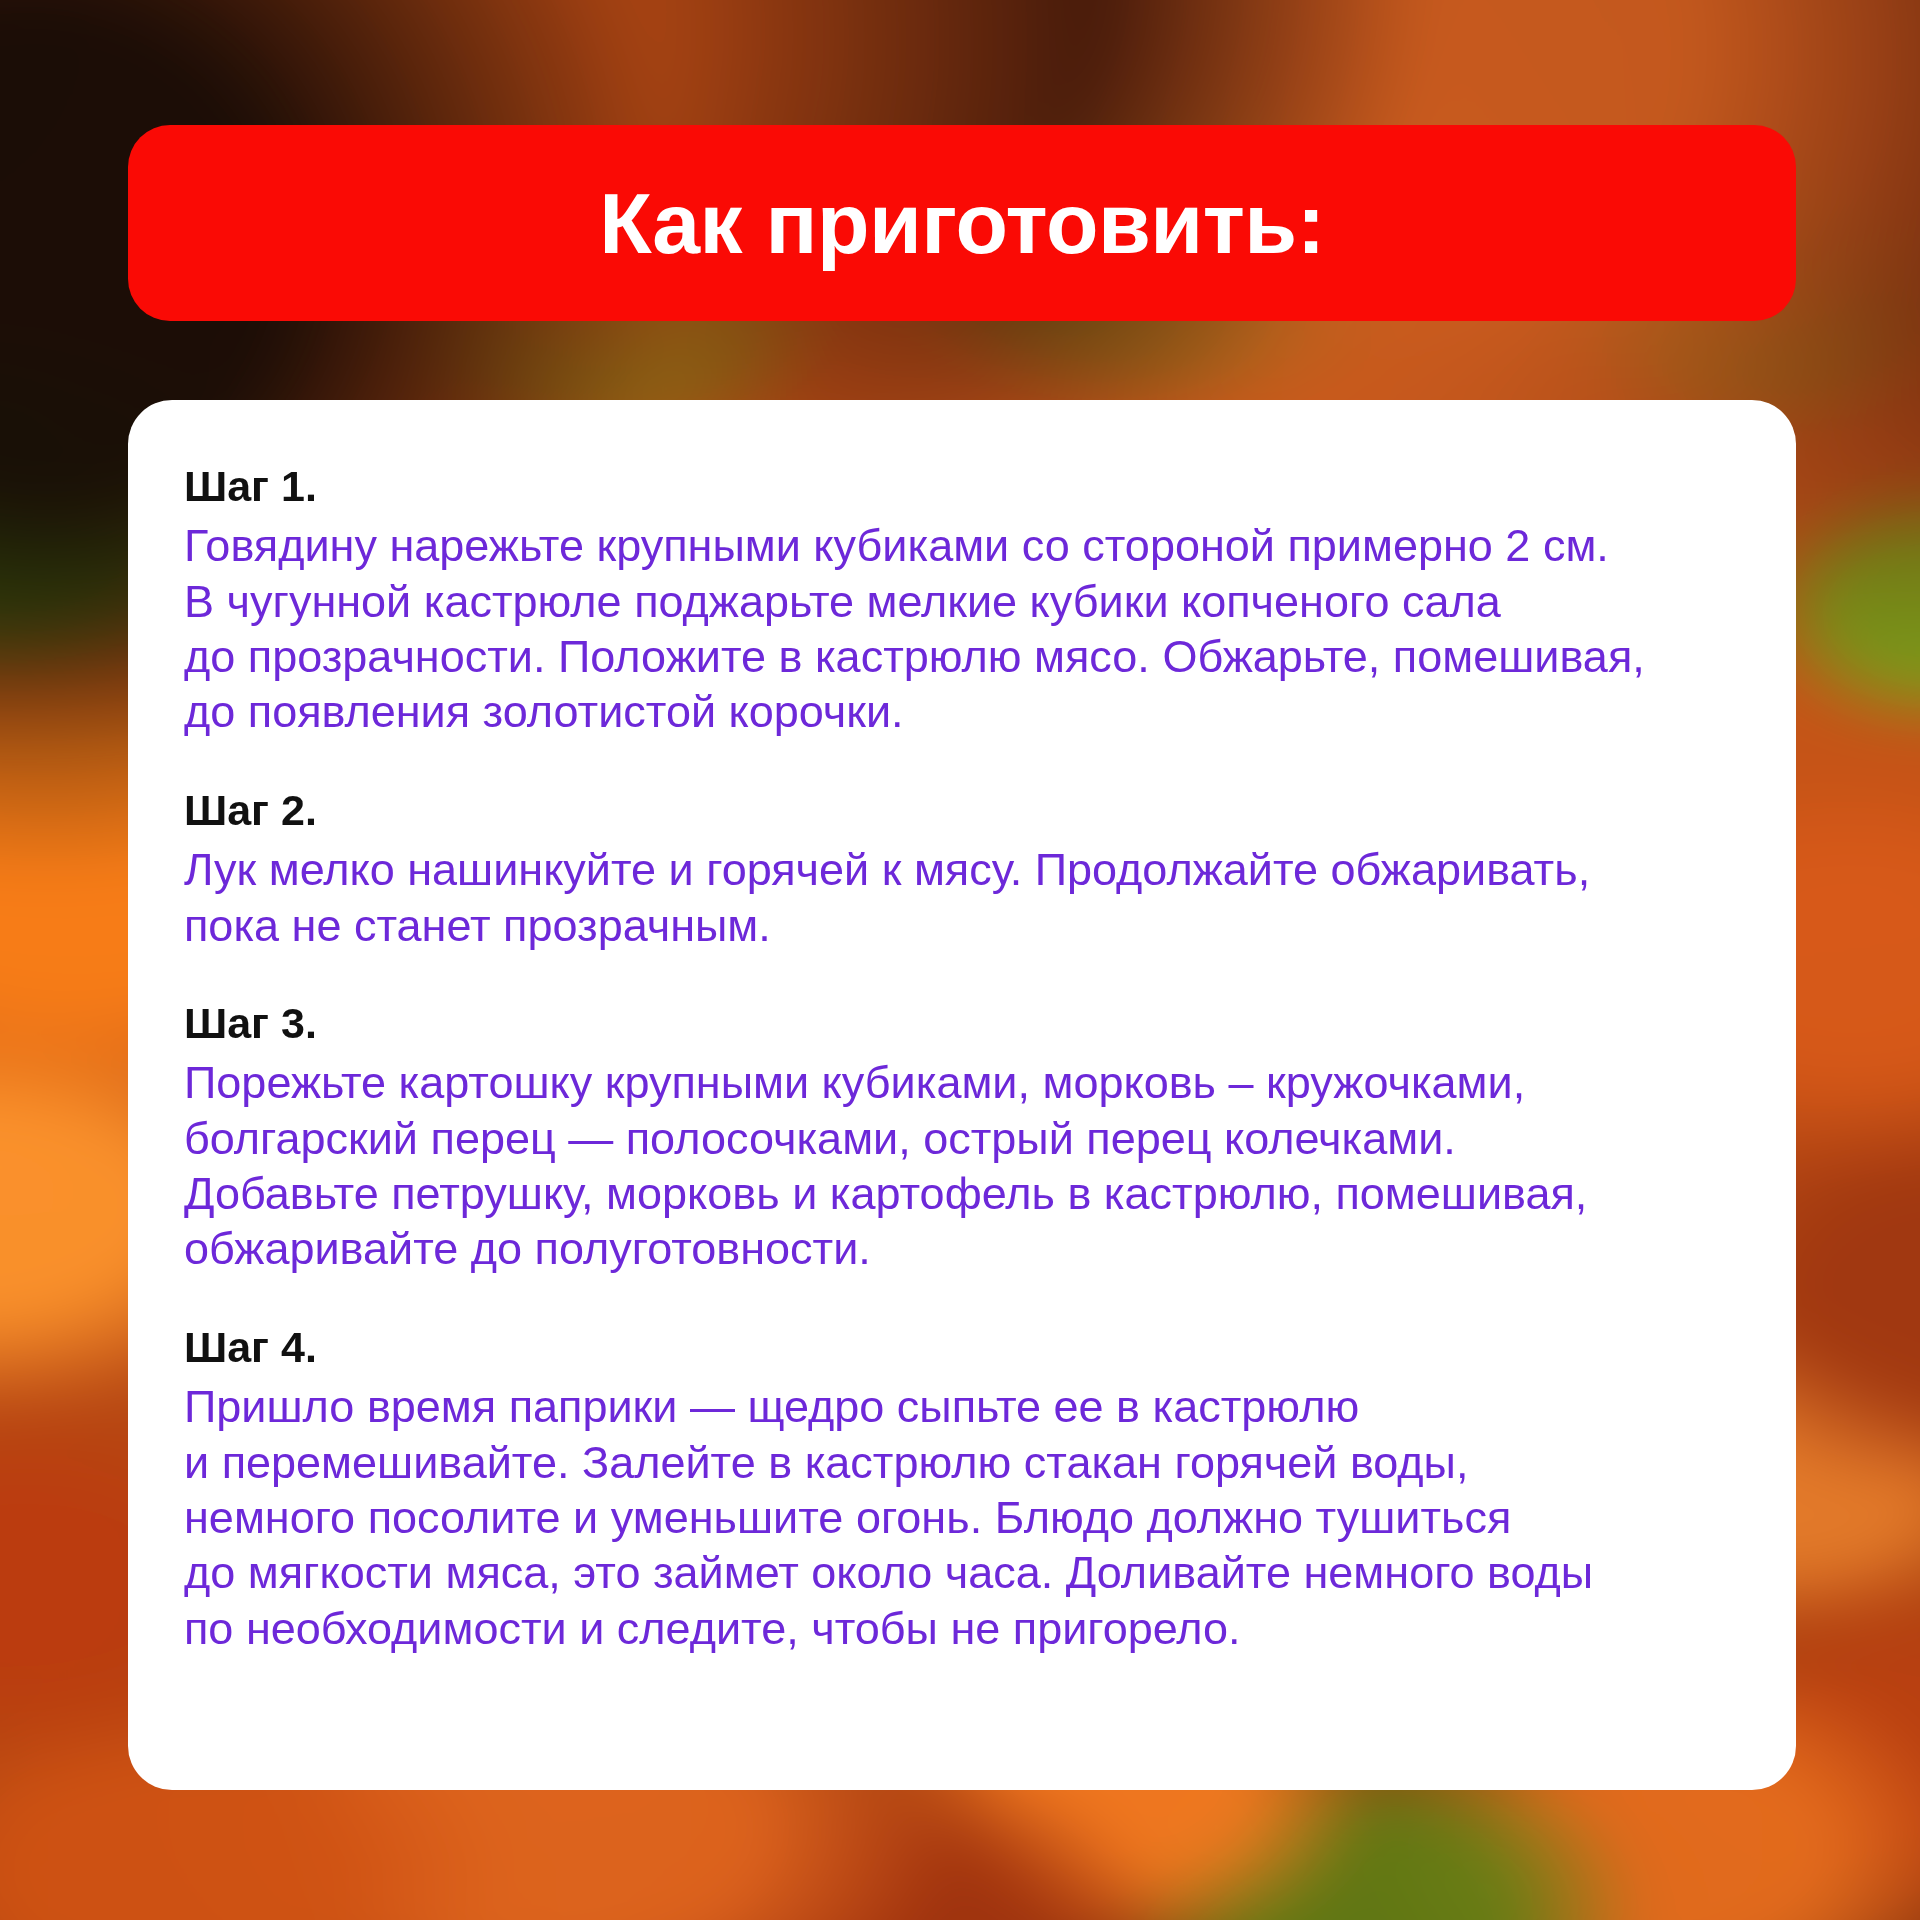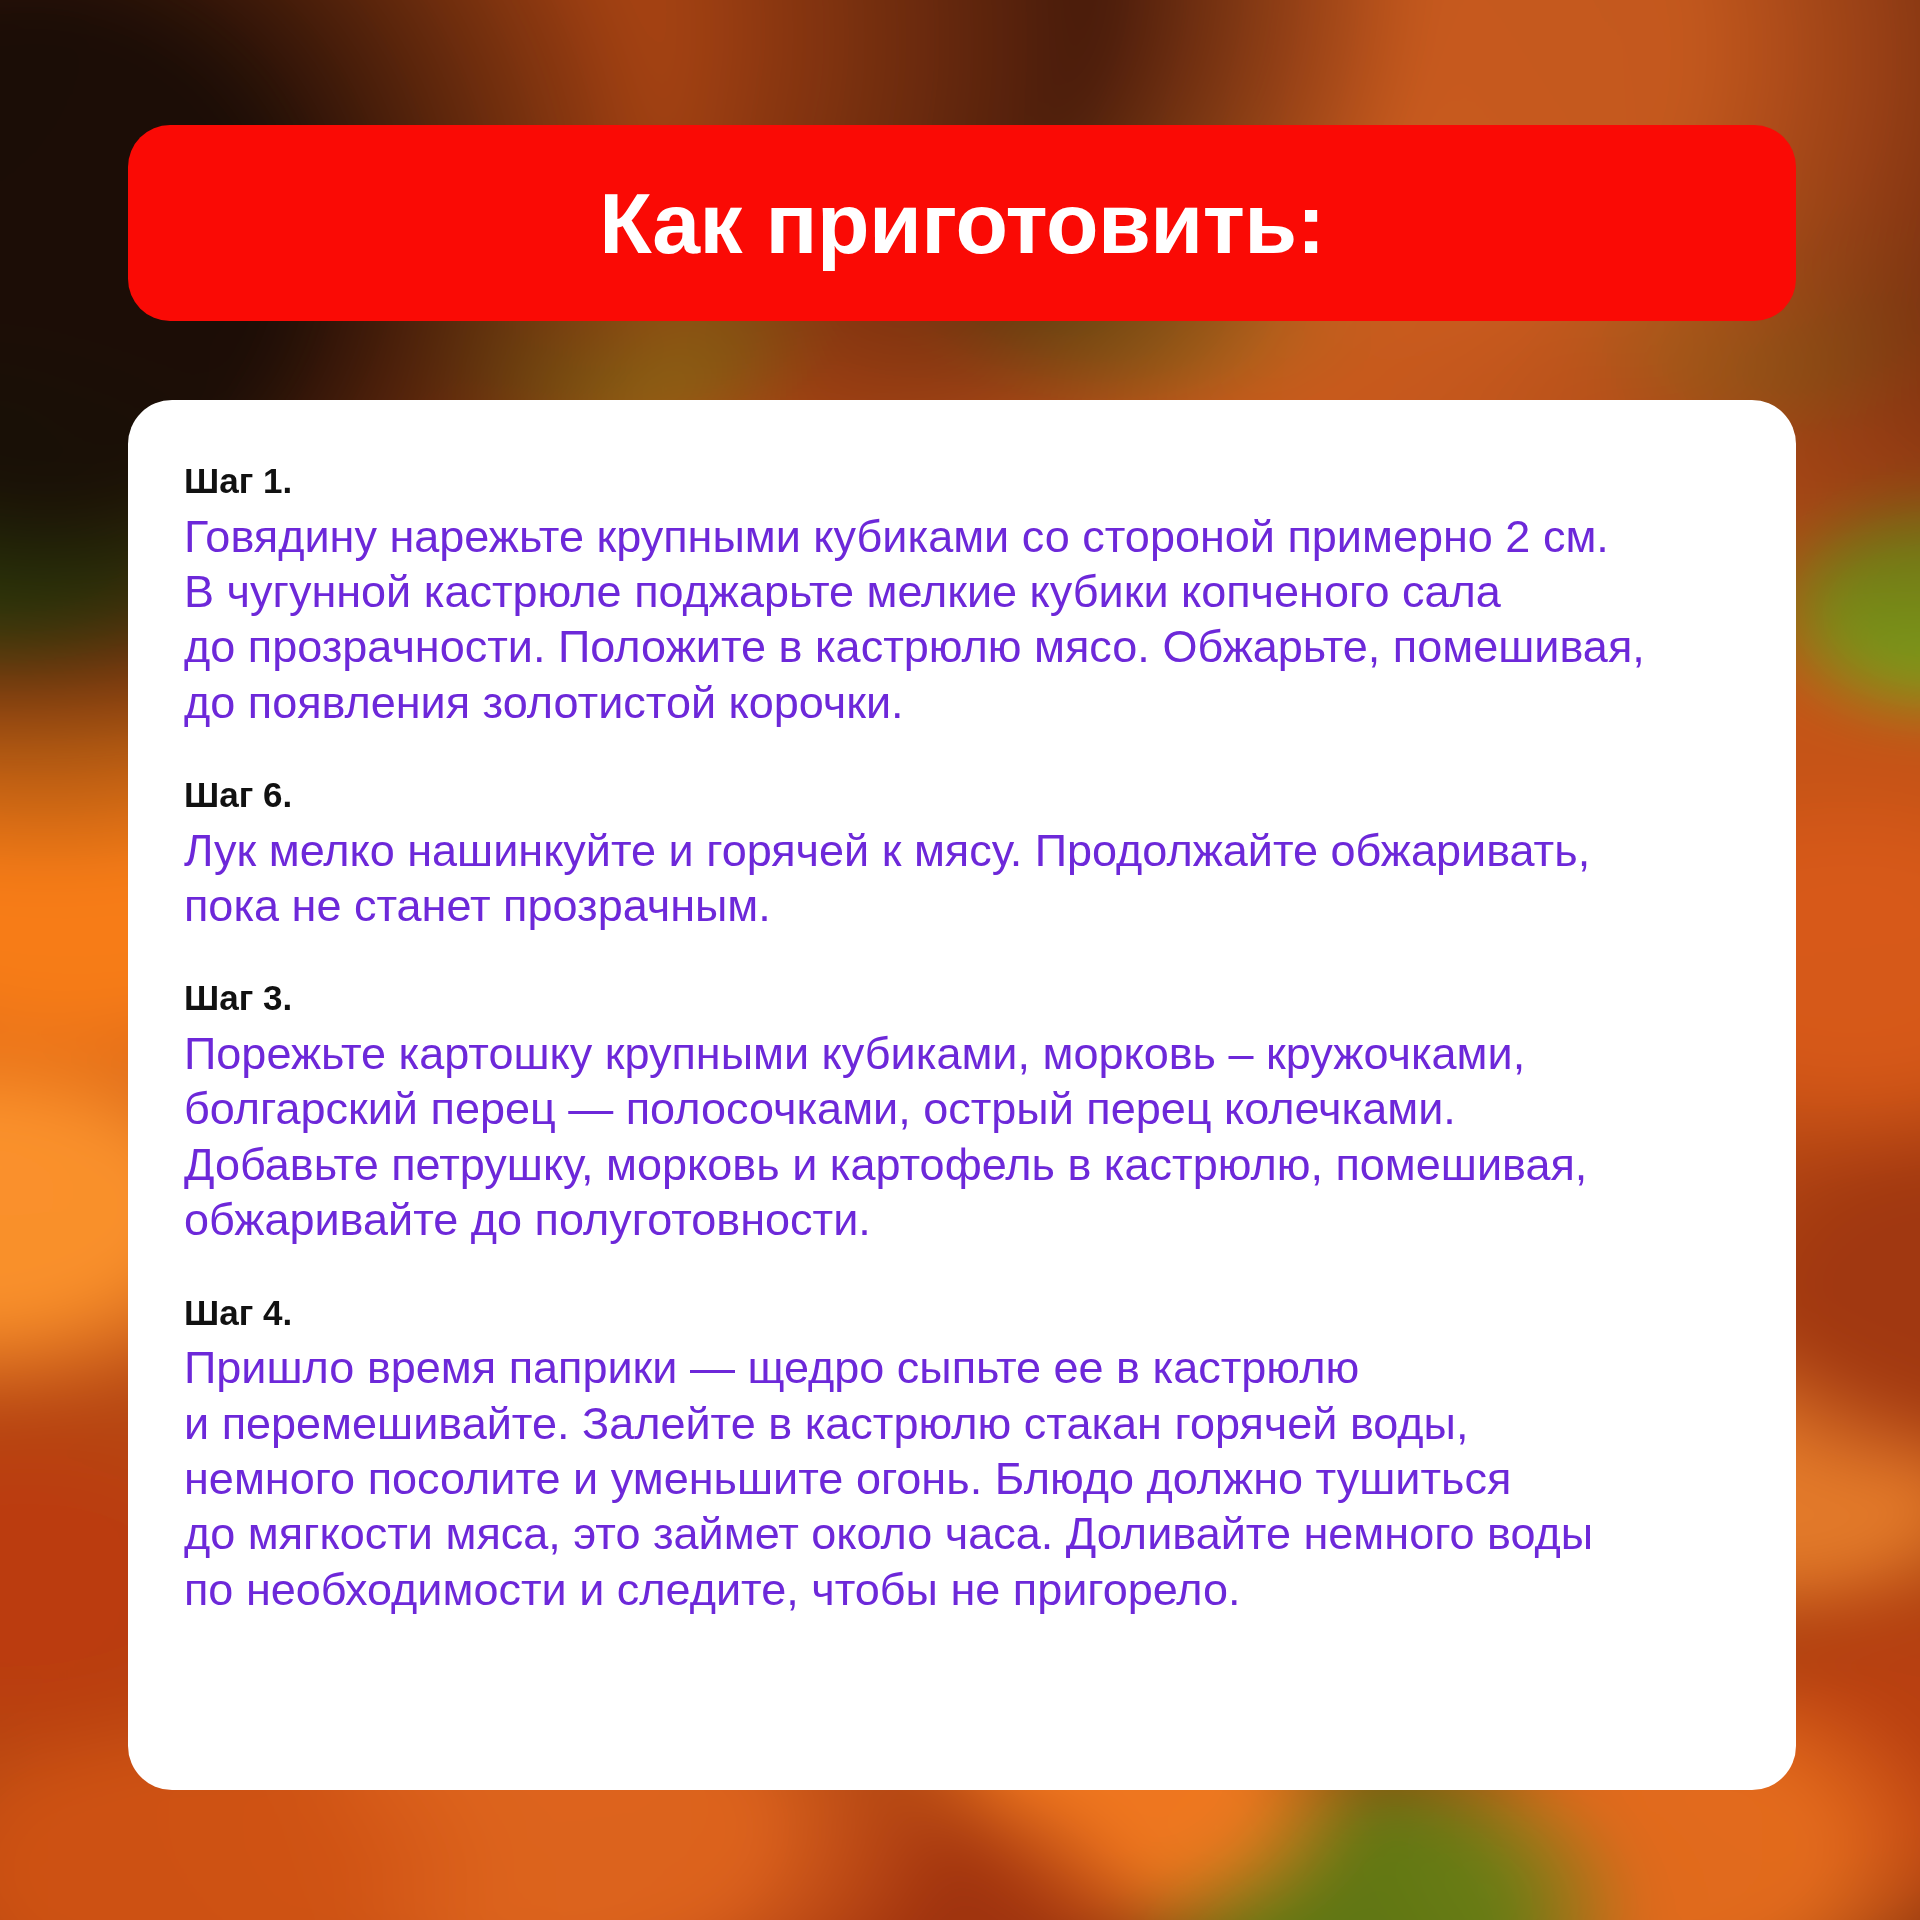--- a/index.html
+++ b/index.html
@@ -79,21 +79,21 @@
     width:1668px; height:1390px;
     background:#ffffff;
     border-radius:44px;
     padding:60px 56px 40px 56px;
   }
 
   .step-block { margin-bottom:44px; }
   .step-block:last-child { margin-bottom:0; }
 
   .step-heading {
-    font-size:35px;
+    font-size:43px;
     font-weight:bold;
     color:#111111;
     line-height:1.22;
     margin-bottom:6px;
   }
 
   .step-body {
     font-size:45px;
     font-weight:400;
     color:#6d28d9;
@@ -116,21 +116,21 @@
 
     <div class="step-block">
       <div class="step-heading">Шаг 1.</div>
       <div class="step-body">Говядину нарежьте крупными кубиками со стороной примерно 2 см.
 В чугунной кастрюле поджарьте мелкие кубики копченого сала
 до прозрачности. Положите в кастрюлю мясо. Обжарьте, помешивая,
 до появления золотистой корочки.</div>
     </div>
 
     <div class="step-block">
-      <div class="step-heading">Шаг 6.</div>
+      <div class="step-heading">Шаг 2.</div>
       <div class="step-body">Лук мелко нашинкуйте и горячей к мясу. Продолжайте обжаривать,
 пока не станет прозрачным.</div>
     </div>
 
     <div class="step-block">
       <div class="step-heading">Шаг 3.</div>
       <div class="step-body">Порежьте картошку крупными кубиками, морковь – кружочками,
 болгарский перец — полосочками, острый перец колечками.
 Добавьте петрушку, морковь и картофель в кастрюлю, помешивая,
 обжаривайте до полуготовности.</div>

